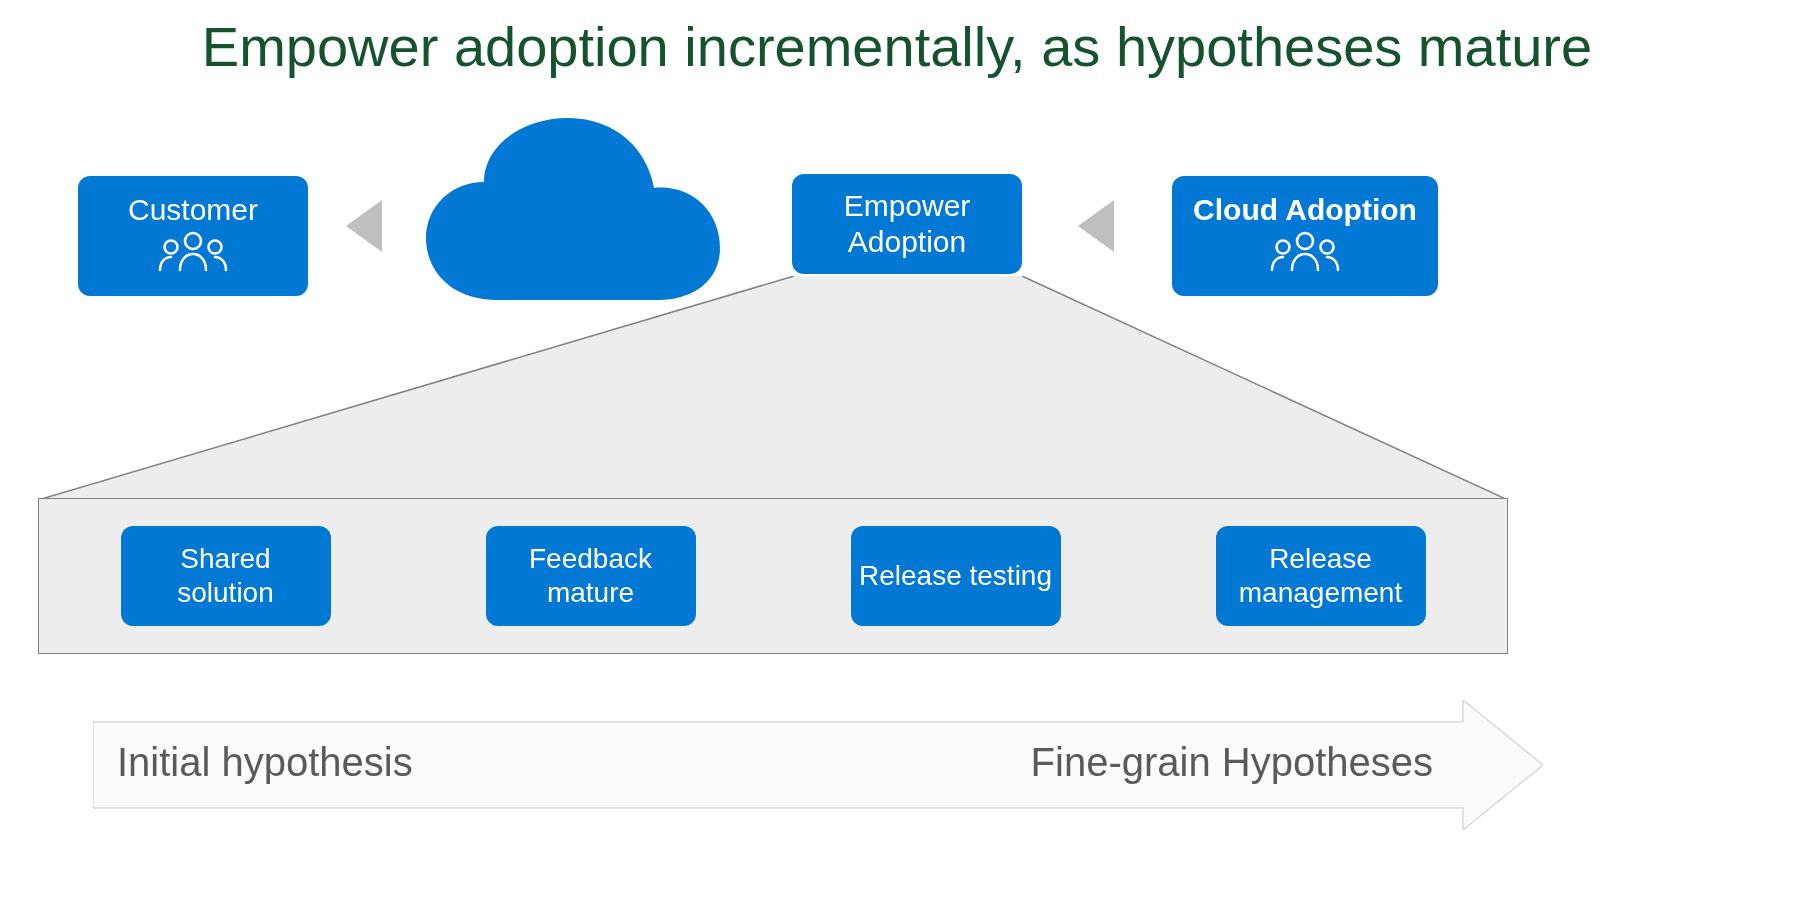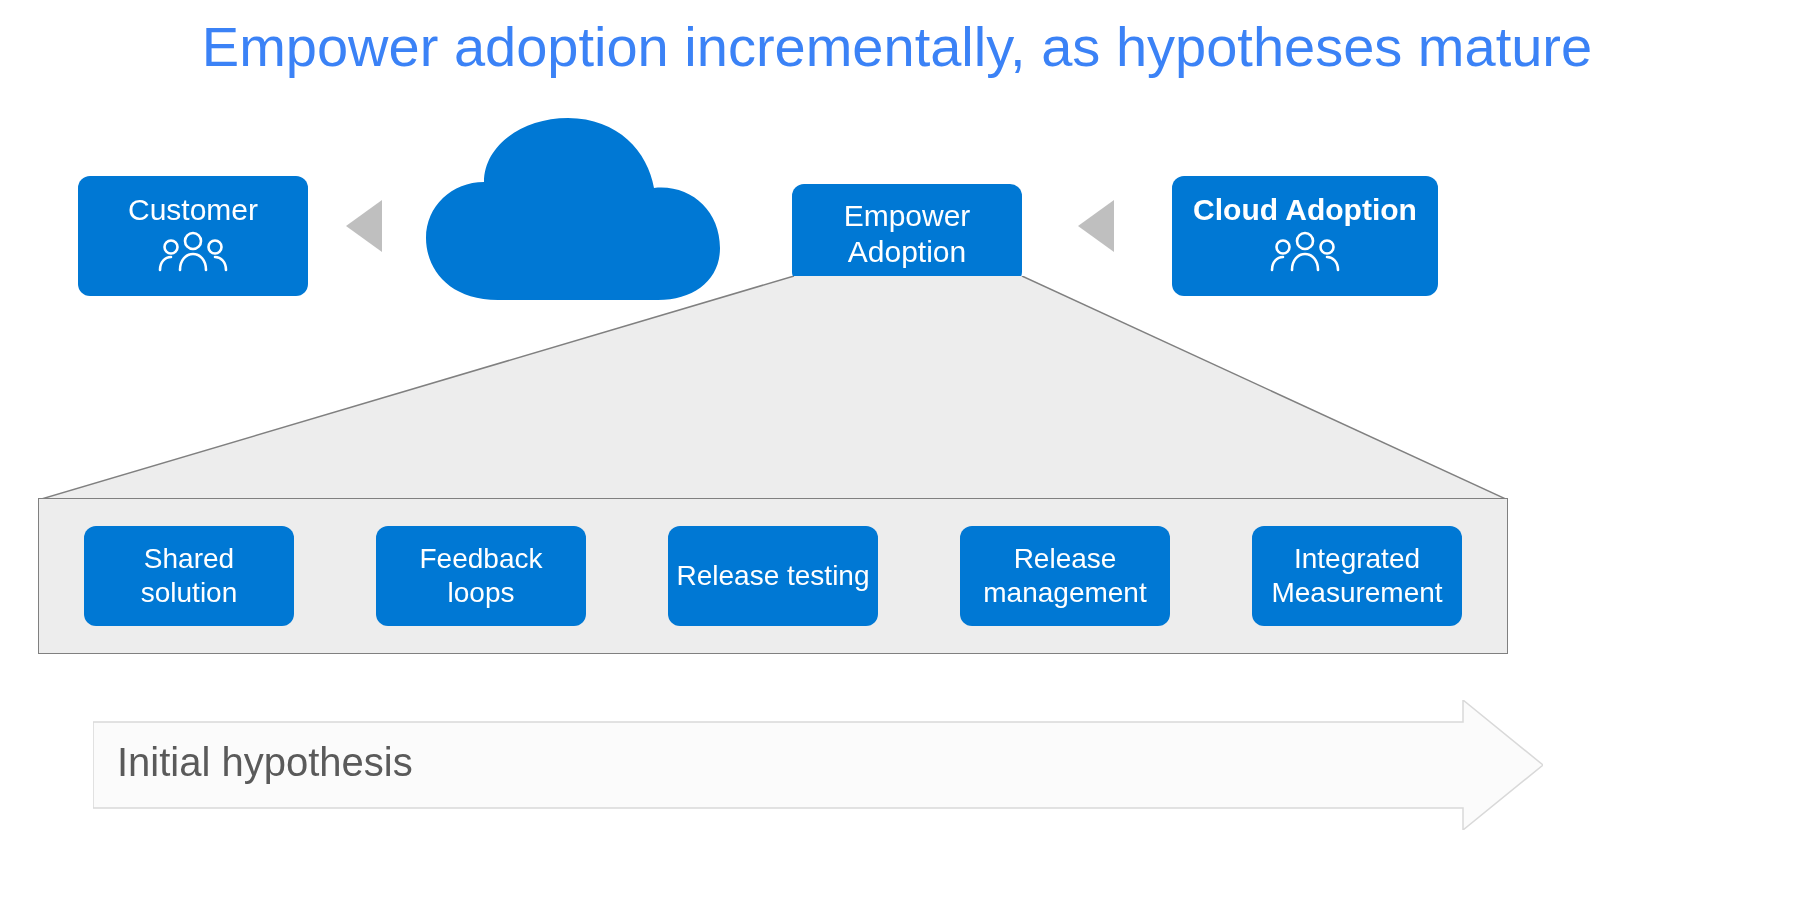--- a/index.html
+++ b/index.html
@@ -12,21 +12,21 @@
     overflow: hidden;
   }
   .title {
     position: absolute;
     top: 14px;
     left: 0;
     right: 0;
     text-align: center;
     font-size: 56px;
     font-weight: 300;
-    color: #3b82f6;
+    color: #14532d;
   }
   .flow-row {
     position: absolute;
     top: 100px;
     left: 0;
     right: 0;
     height: 200px;
   }
   .pill {
     position: absolute;
@@ -39,21 +39,21 @@
     justify-content: center;
     font-size: 30px;
     font-weight: 400;
     text-align: center;
     line-height: 1.2;
   }
   .pill-customer {
     left: 78px; top: 76px; width: 230px; height: 120px;
   }
   .pill-empower {
-    left: 792px; top: 84px; width: 230px; height: 100px;
+    left: 792px; top: 74px; width: 230px; height: 100px;
   }
   .pill-cloud-adoption {
     left: 1172px; top: 76px; width: 266px; height: 120px; font-weight: bold;
   }
   .cloud-icon {
     position: absolute;
     left: 418px;
     top: 10px;
     width: 310px;
     height: 210px;
@@ -182,24 +182,24 @@
 </div>
 
 <svg class="trapezoid" width="1470" height="224" viewBox="0 0 1470 224" preserveAspectRatio="none">
   <polygon points="756,0 984,0 1470,224 0,224" fill="#ededed" stroke="none"></polygon>
   <line x1="756" y1="0" x2="0" y2="224" stroke="#808080" stroke-width="1.5"></line>
   <line x1="984" y1="0" x2="1470" y2="224" stroke="#808080" stroke-width="1.5"></line>
 </svg>
 
 <div class="detail-box">
   <div class="detail-pill">Shared solution</div>
-  <div class="detail-pill">Feedback loops</div>
+  <div class="detail-pill">Feedback mature</div>
   <div class="detail-pill">Release testing</div>
   <div class="detail-pill">Release management</div>
-  <div class="detail-pill">Integrated Measurement</div>
 </div>
 
 <div class="arrow-bar">
   <svg width="1450" height="130" viewBox="0 0 1450 130">
     <polygon points="0,22 1370,22 1370,0 1450,65 1370,130 1370,108 0,108" fill="#fbfbfb" stroke="#d9d9d9" stroke-width="1.5"></polygon>
   </svg>
   <div style="position:absolute; left:24px; top:40px; font-size:40px; font-weight:300; color:#5a5a5a;">Initial hypothesis</div>
+  <div style="position:absolute; right:110px; top:40px; font-size:40px; font-weight:300; color:#5a5a5a;">Fine-grain Hypotheses</div>
 </div>
 
 </body></html>

